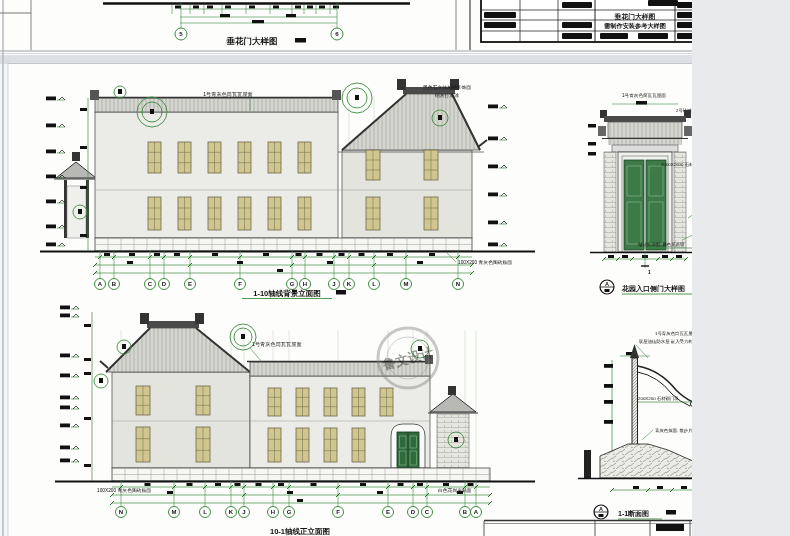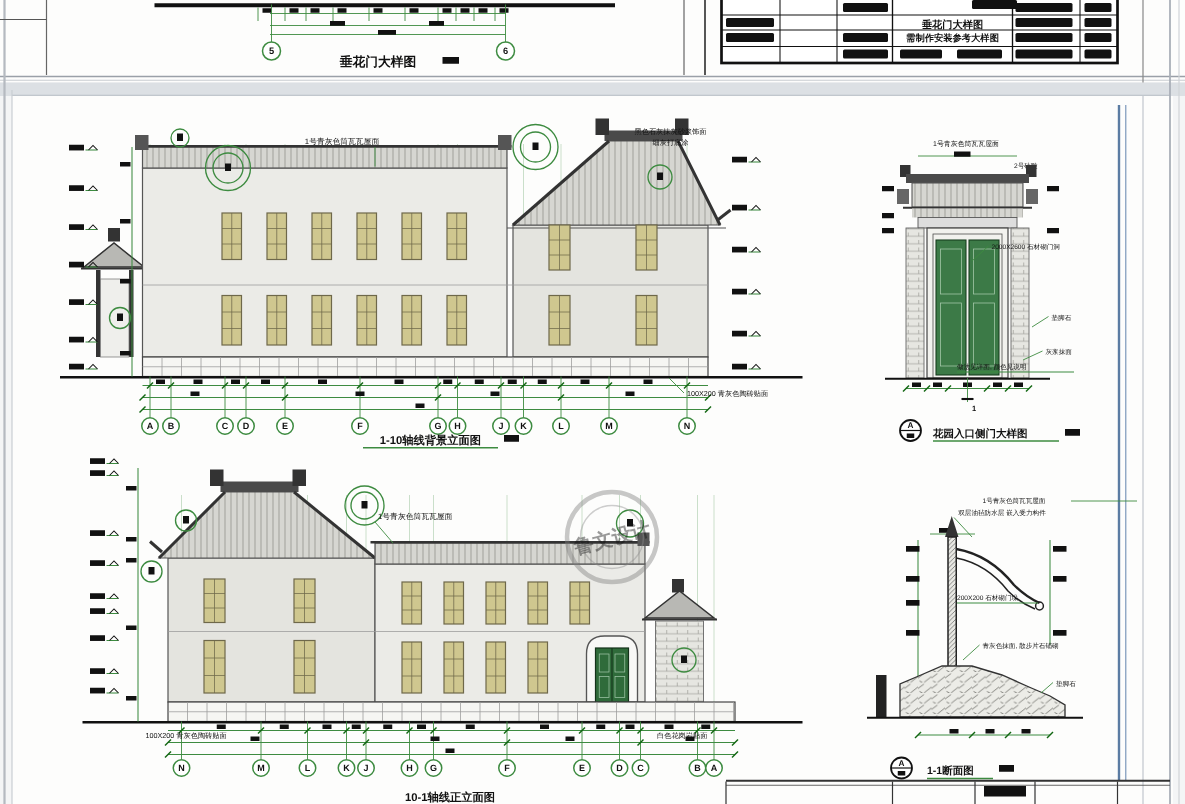--- a/index.html
+++ b/index.html
@@ -1,16 +1,16 @@
 <!DOCTYPE html>
 <html><head>
 <meta charset="utf-8">
 <style>
   html,body{margin:0;padding:0;background:#e8eaec;}
-  .page{position:relative;width:790px;height:536px;overflow:hidden;
+  .page{position:relative;width:692px;height:536px;overflow:hidden;
         background:#f4f5f6;font-family:"Liberation Sans",sans-serif;}
   svg{position:absolute;left:0;top:0;}
   svg text{font-family:"Liberation Sans","DejaVu Sans",sans-serif;fill:#111;}
   .cap{font-weight:bold;}
 </style>
 </head>
 <body>
 
 <div class="page">
 <svg width="790" height="536" viewBox="0 0 790 536">

